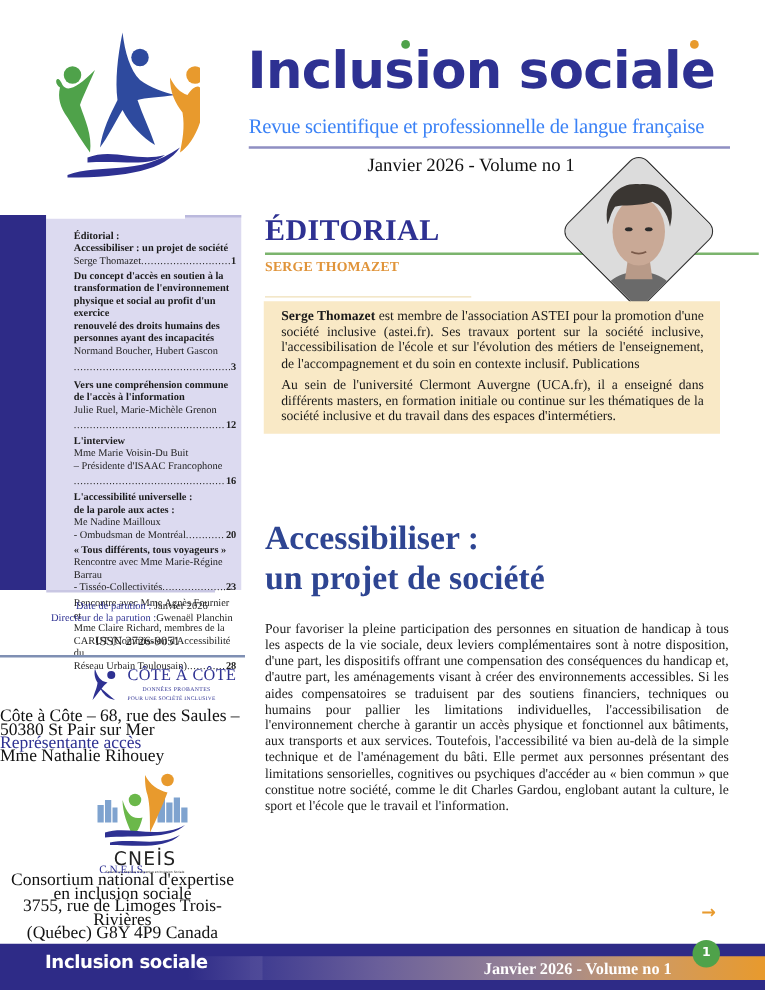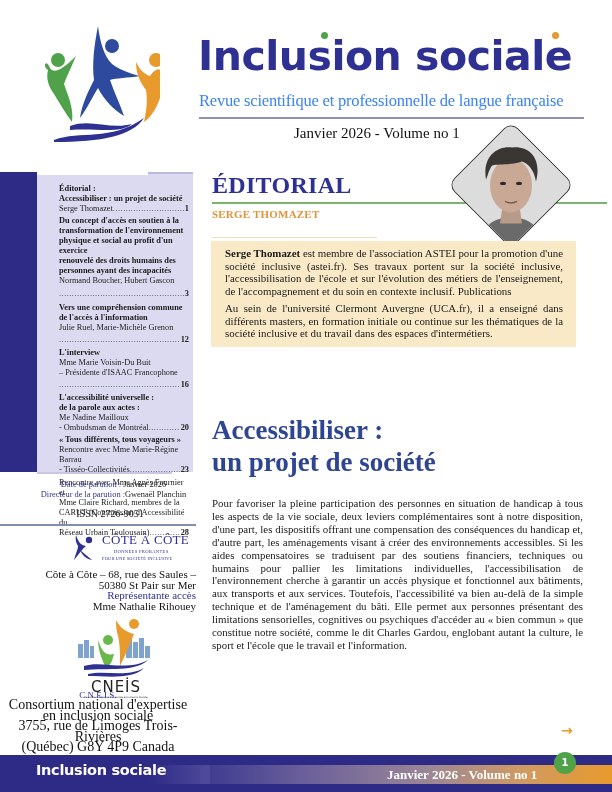--- a/index.html
+++ b/index.html
@@ -41,21 +41,21 @@
   .pub-info .val { color: #222; }
   .issn { position: absolute; left: 0; top: 508px; width: 200px; text-align: center; font-size: 10px; color: #222; padding-left: 20px; }
   .side-rule { position: absolute; left: 0; top: 524px; width: 196px; height: 1.5px; background: #7f8fb3; }
 
   .cac-logo { position: absolute; left: 70px; top: 530px; width: 130px; height: 40px; }
   .cac-logo .fig { position: absolute; left: 0; top: 3px; width: 28px; height: 28px; }
   .cac-logo .t1 { position: absolute; left: 32px; top: 2px; font-size: 13px; color: #2e3192; white-space: nowrap; letter-spacing: 0.3px; }
   .cac-logo .t2 { position: absolute; left: 44px; top: 19px; font-size: 4.6px; color: #2e3192; white-space: nowrap; letter-spacing: 0.3px; }
   .cac-logo .t3 { position: absolute; left: 32px; top: 26px; font-size: 4.4px; color: #2e3192; white-space: nowrap; letter-spacing: 0.2px; }
 
-  .cac-text { position: absolute; left: 0; top: 569px; width: 196px; text-align: right; font-size: 11px; line-height: 10.6px; color: #111; }
+  .cac-text { position: absolute; left: 0; top: 569px; width: 196px; text-align: left; font-size: 14px; line-height: 10.6px; color: #111; }
   .cac-text .blue { color: #2e3192; }
 
   .cneis-logo { position: absolute; left: 76px; top: 614px; width: 80px; height: 85px; }
   .cneis-name { position: absolute; left: 0; top: 690px; width: 196px; text-align: center; font-size: 9px; color: #2e3192; }
   .cneis-text { position: absolute; left: 0; top: 700px; width: 196px; text-align: center; font-size: 14px; line-height: 10.6px; color: #111; }
 
   
   .ed-title { position: absolute; left: 212px; top: 172px; font-size: 24px; font-weight: bold; color: #2e3192; letter-spacing: 0.3px; }
   .ed-rule { position: absolute; left: 212px; top: 202px; width: 395px; height: 1.5px; background: #7bb46d; }
   .ed-author { position: absolute; left: 212px; top: 208px; font-size: 11px; font-weight: bold; color: #e0943a; letter-spacing: 0.2px; }

